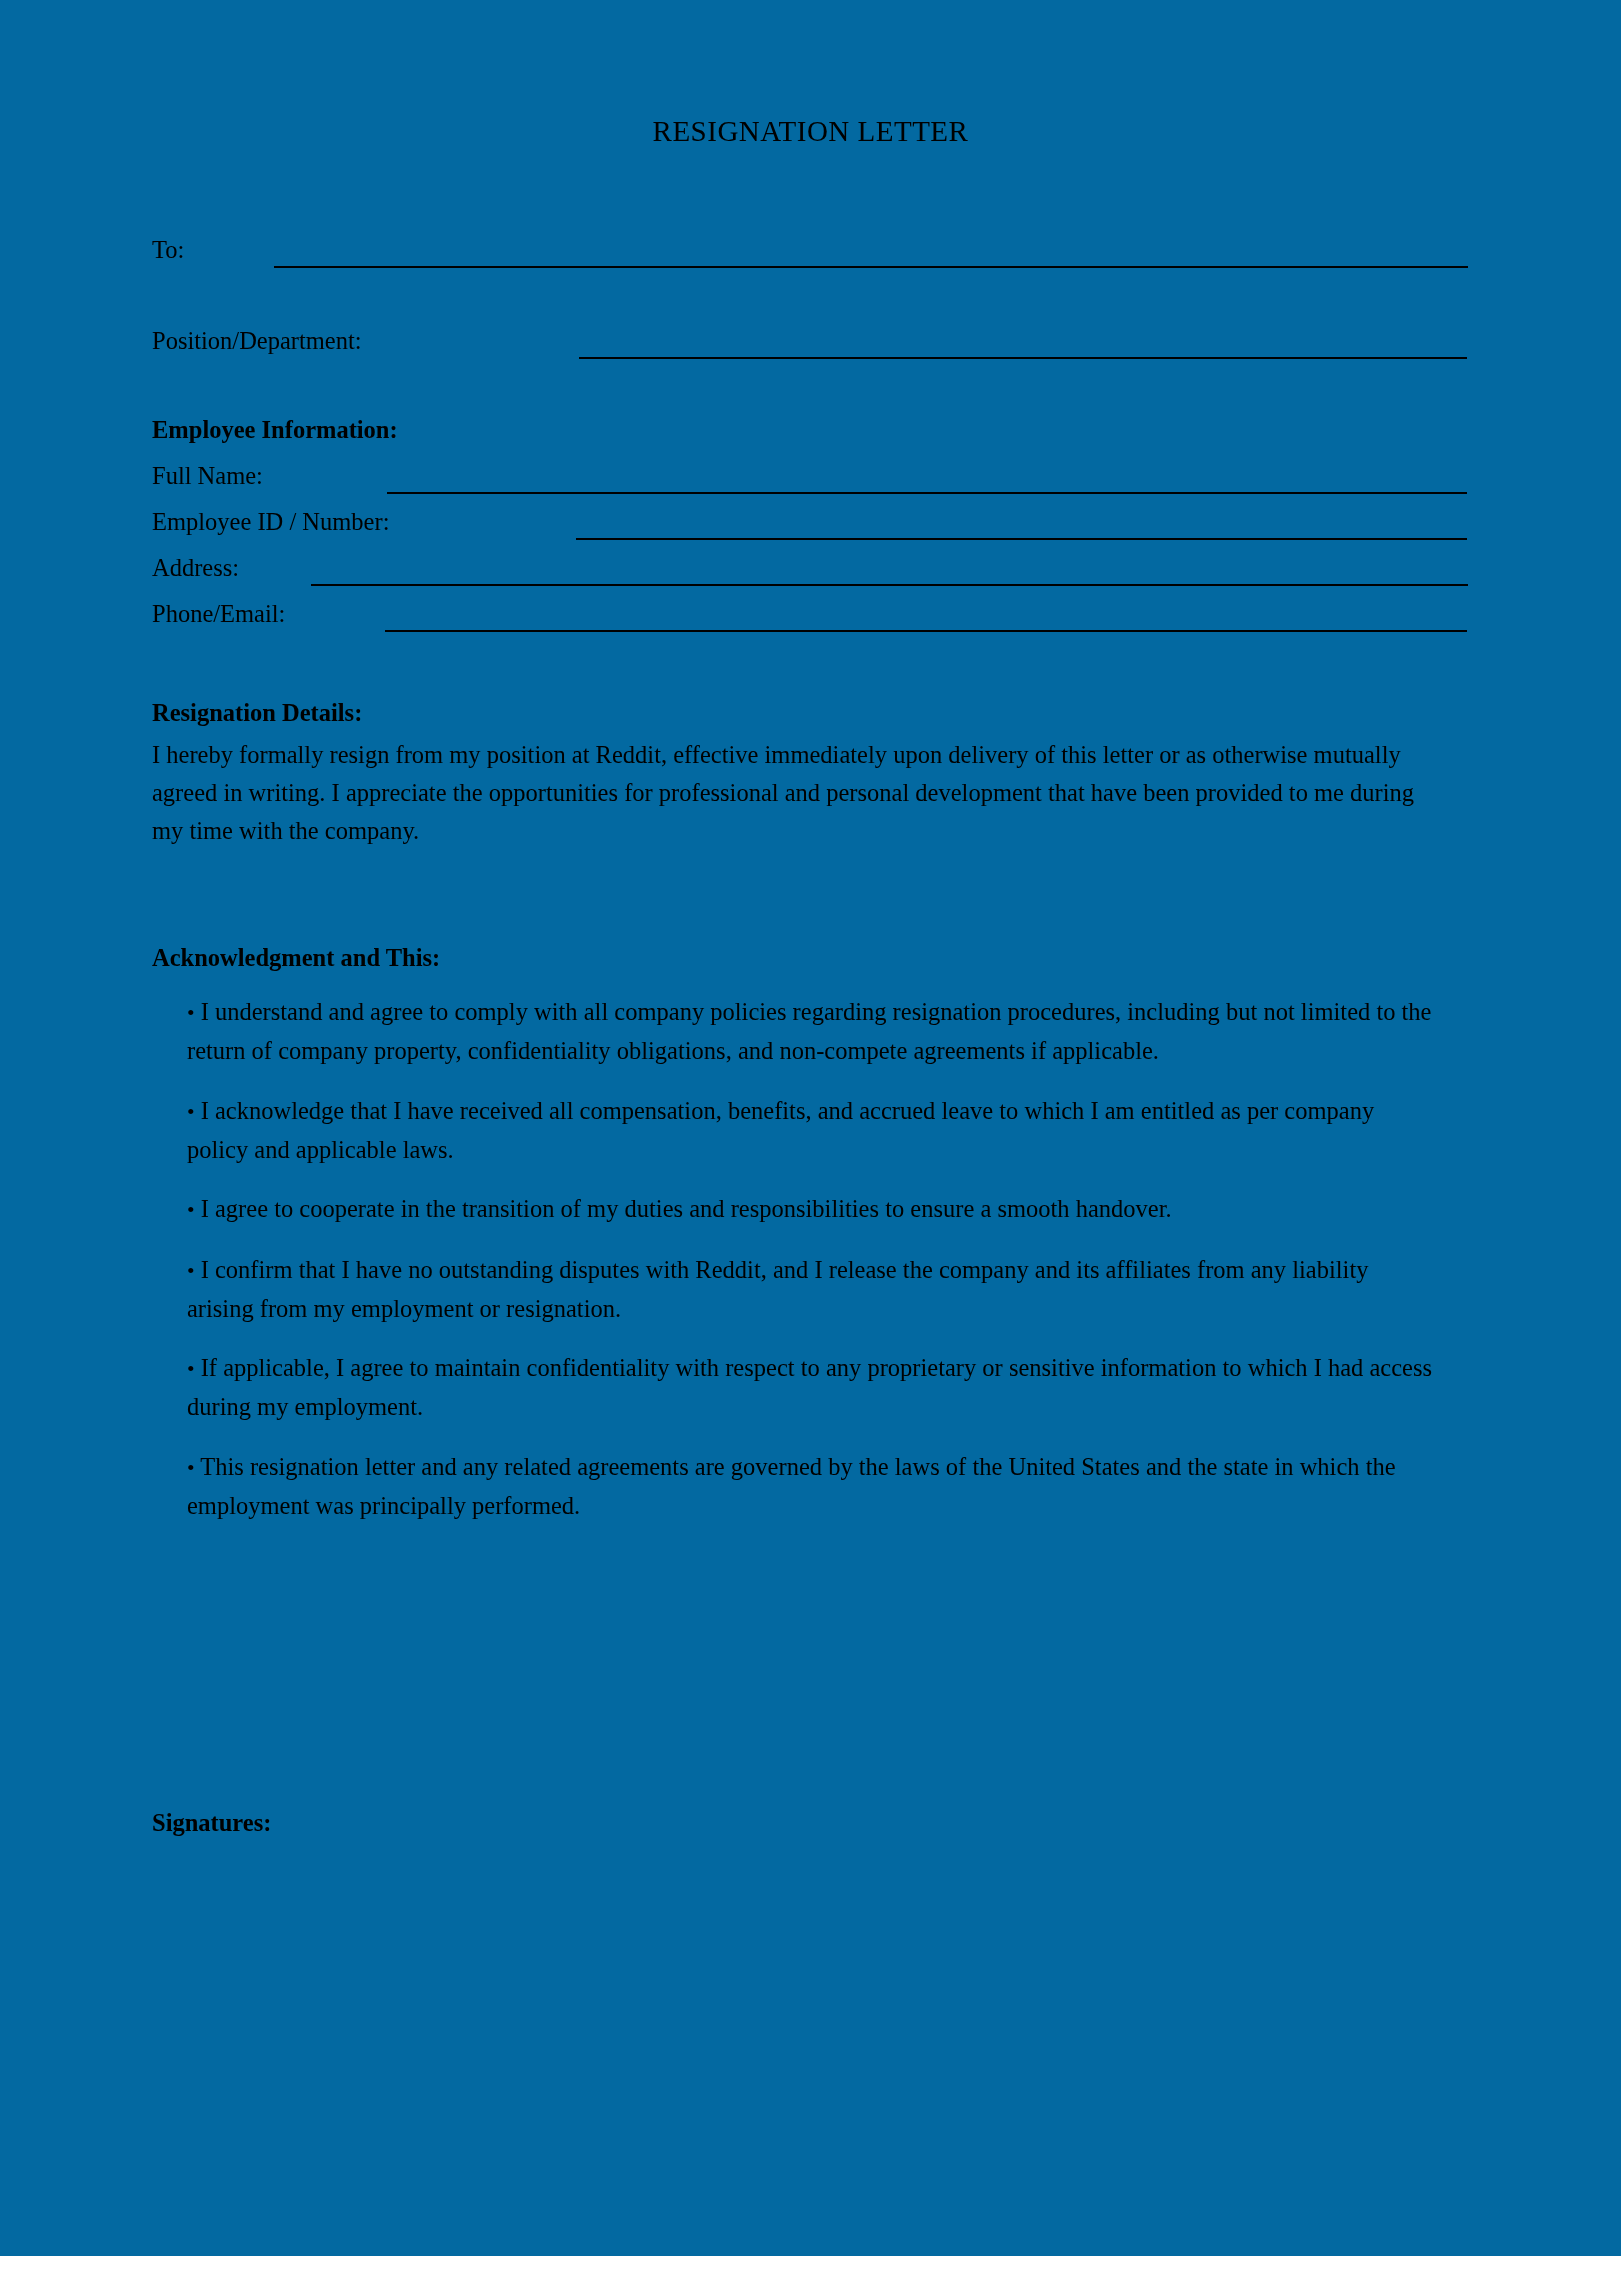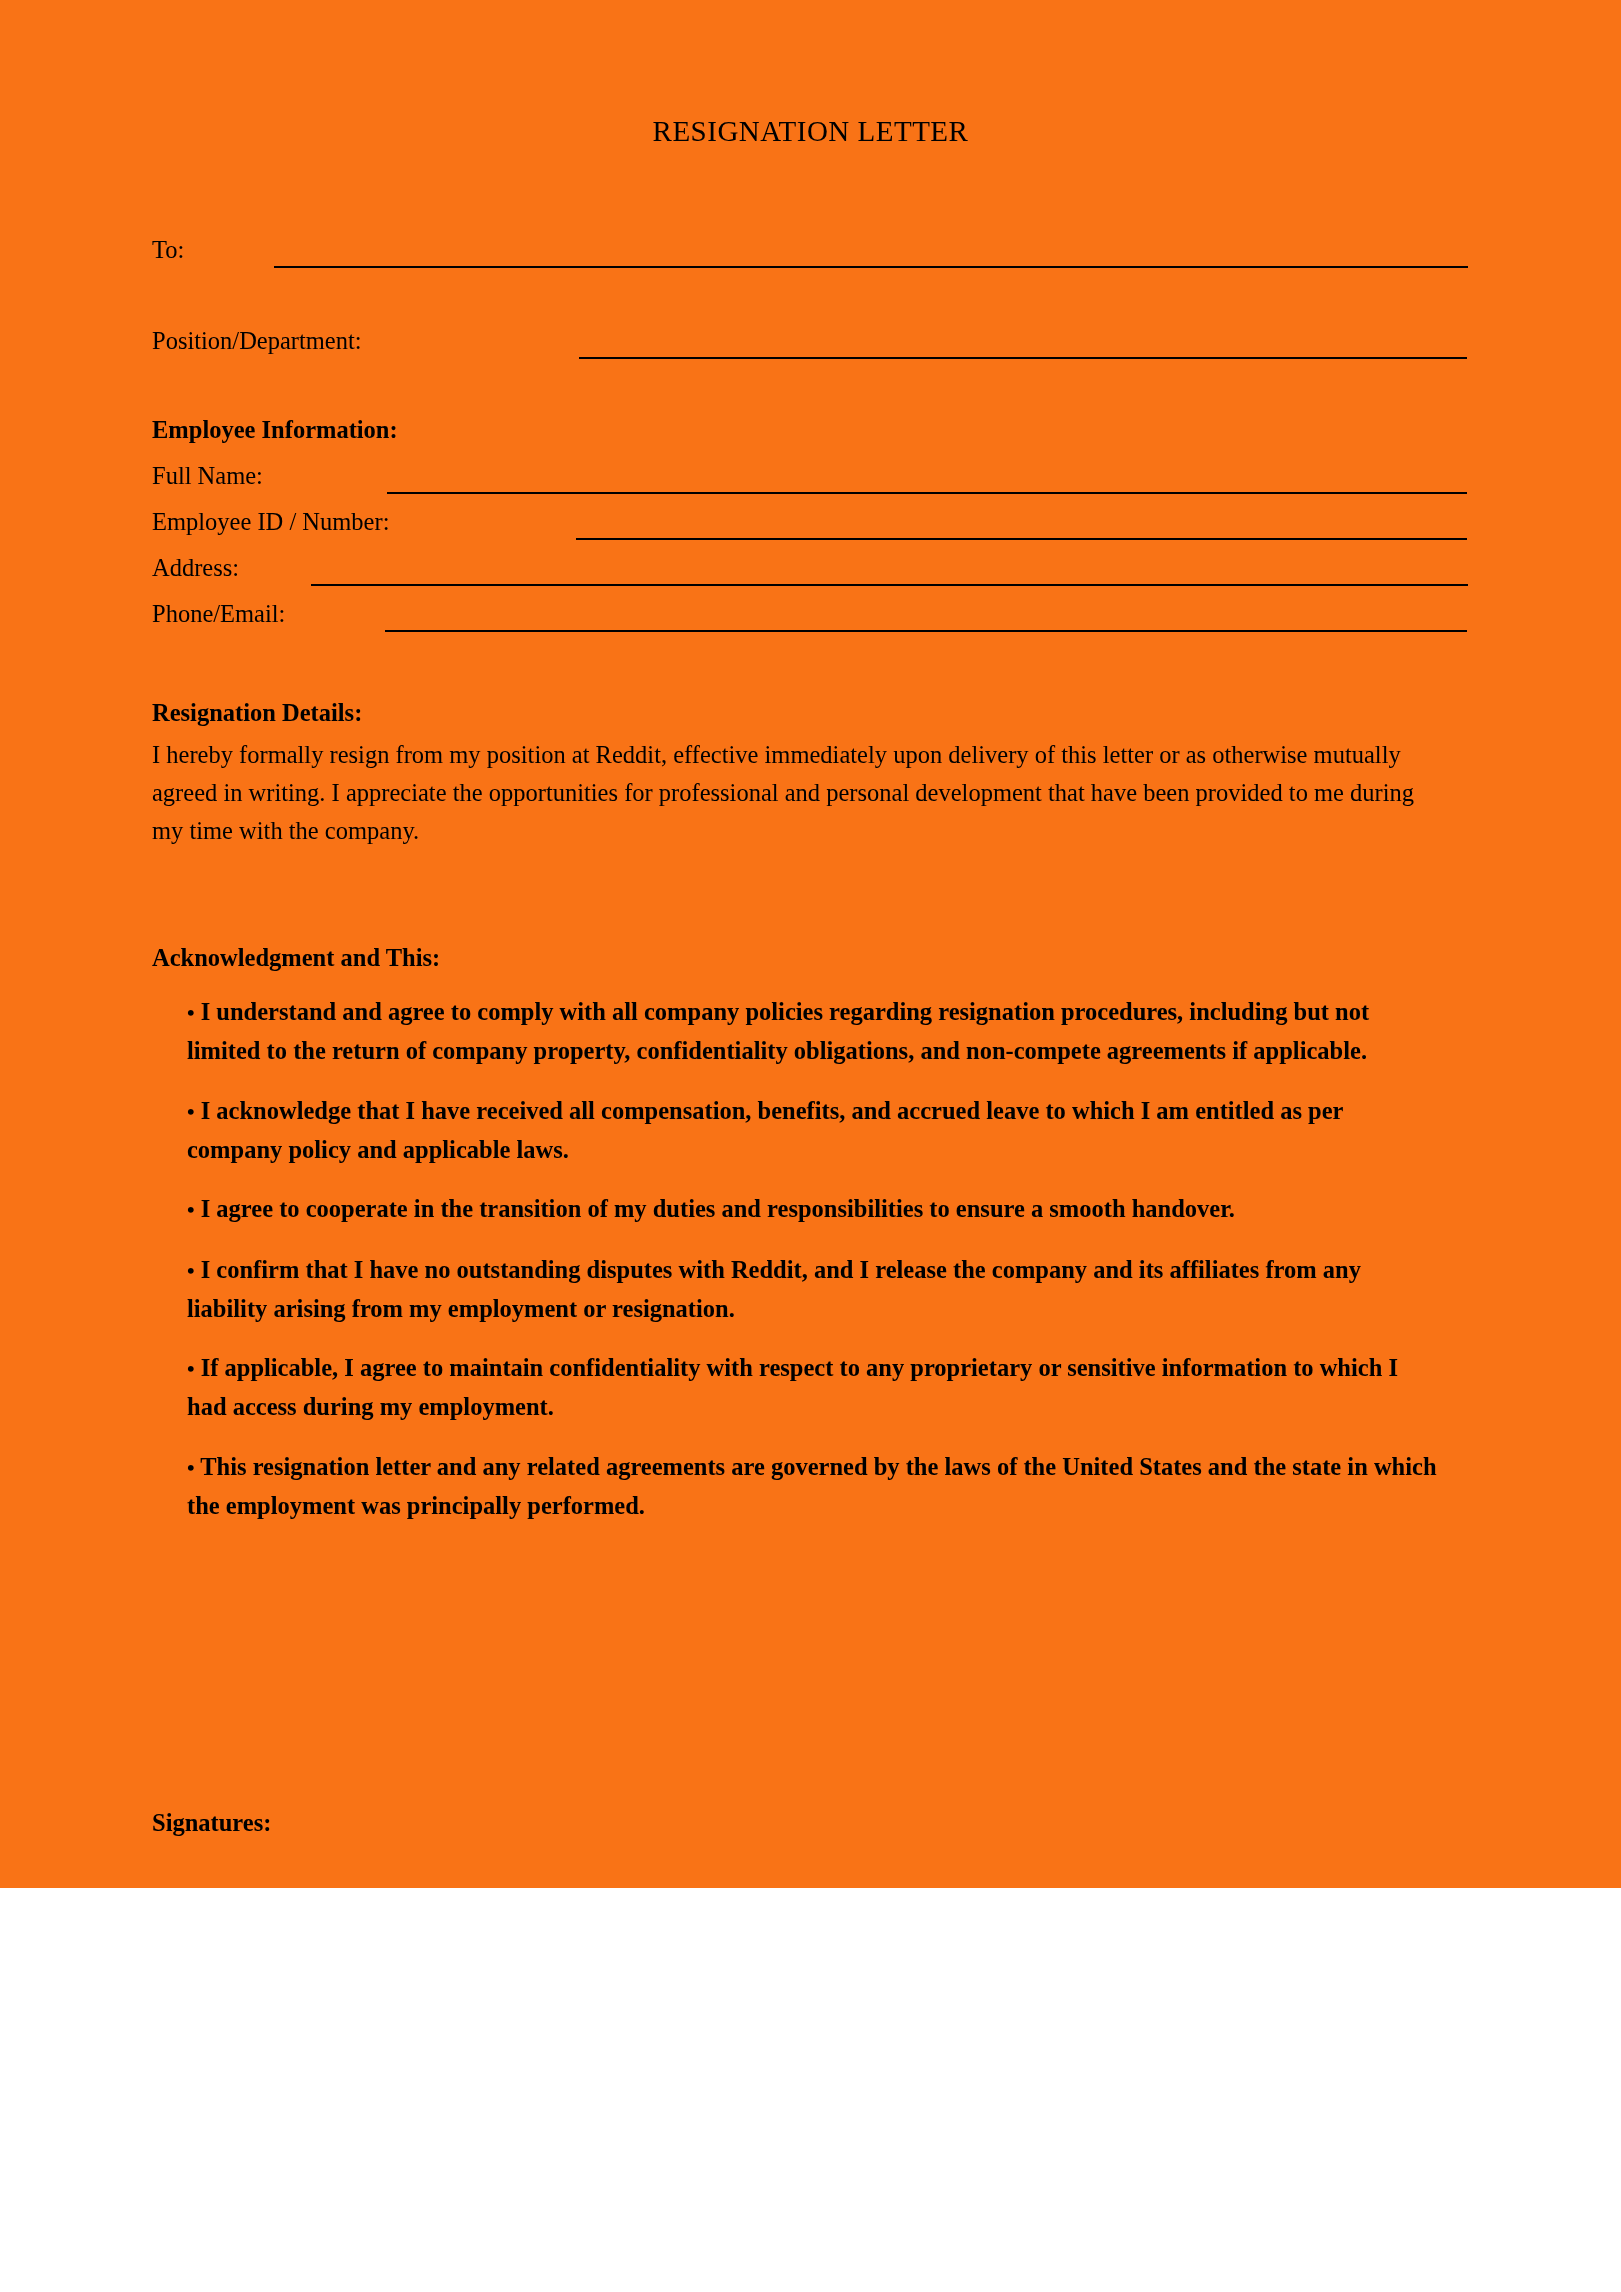--- a/index.html
+++ b/index.html
@@ -11,22 +11,22 @@
     width: 1621px;
     height: 2293px;
     font-family: "Liberation Serif", "DejaVu Serif", serif;
     color: #000000;
     -webkit-font-smoothing: antialiased;
   }
 
   .page {
     position: relative;
     width: 1621px;
-    height: 1888px;
-    background: #f97316;
+    height: 2256px;
+    background: #0369a1;
     box-sizing: border-box;
   }
 
   
   .doc-title {
     position: absolute;
     left: 0;
     top: 116px;
     width: 1621px;
     text-align: center;
@@ -73,21 +73,20 @@
     text-align: left;
   }
 
   
   .bullets {
     position: absolute;
     left: 187px;
     width: 1253px;
     font-size: 24.5px;
     line-height: 38px;
-    font-weight: bold;
   }
   .bullet-item {
     margin: 0 0 21.6px 0;
     text-indent: 0;
     text-align: left;
   }
   .bullet-item:last-child {
     margin-bottom: 0;
   }
   .bullet-glyph {

